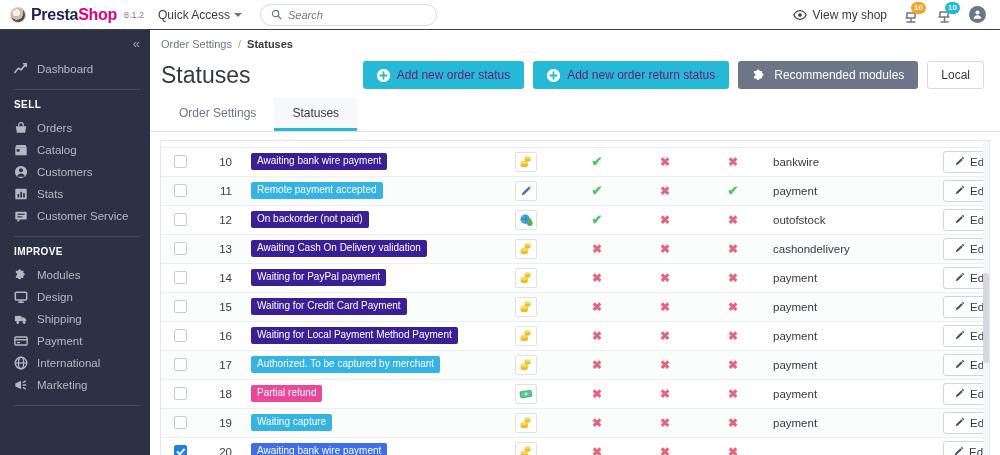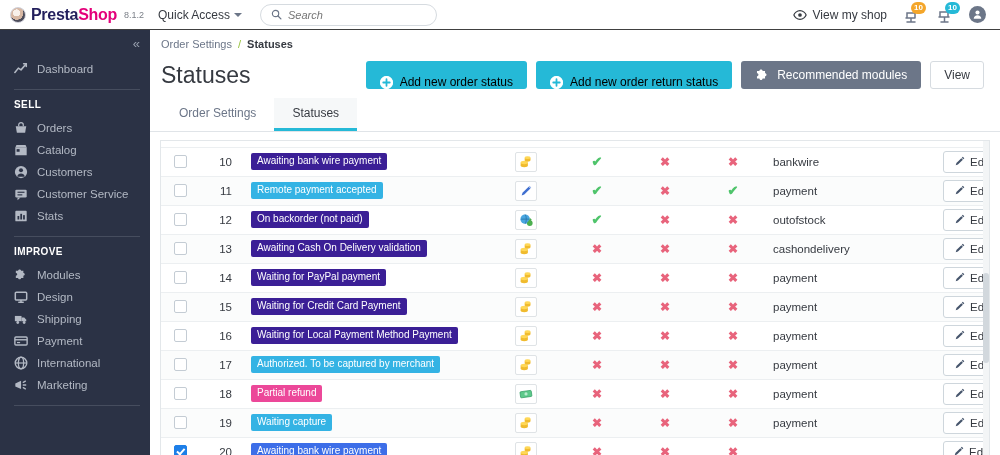--- a/index.html
+++ b/index.html
@@ -127,21 +127,21 @@
   }
   .page-title { font-size: 23px; font-weight: normal; color: #363a41; }
   .head-actions { margin-left: auto; display: flex; align-items: center; gap: 9px; }
   .btn {
     height: 28px; border-radius: 3px; display: flex;
     align-items: center; justify-content: center; gap: 7px;
     font-size: 12px; cursor: pointer; border: none;
     padding: 0 14px; font-family: "Liberation Sans", sans-serif;
     white-space: nowrap;
   }
-  .btn-primary { background: #25b9d7; color: #000000; align-items: flex-end; }
+  .btn-primary { background: #25b9d7; color: #701a75; }
   .btn-gray { background: #6c7688; color: #fff; }
   .btn-help {
     background: #fff; color: #363a41;
     border: 1px solid #d6dbe0; padding: 0 13px;
   }
   .plus-ico {
     width: 13px; height: 13px; border-radius: 50%;
     background: #fff; color: #25b9d7; font-size: 13px;
     display: flex; align-items: center; justify-content: center;
     line-height: 1; font-weight: bold; flex: 0 0 auto;
@@ -338,35 +338,35 @@
     <div class="nav-item">
       <svg class="nav-icon" viewBox="0 0 16 16">
         <circle cx="8" cy="8" r="7" fill="#b3b9c4"></circle>
         <circle cx="8" cy="6.1" r="2.3" fill="#2b3245"></circle>
         <path d="M3.6 13.4c.5-2.3 2.3-3.6 4.4-3.6s3.9 1.3 4.4 3.6z" fill="#2b3245"></path>
       </svg>
       <span>Customers</span>
     </div>
     <div class="nav-item">
       <svg class="nav-icon" viewBox="0 0 16 16">
+        <rect x="1.5" y="2" width="13" height="12" rx="1" fill="#b3b9c4"></rect>
+        <rect x="4" y="8" width="2" height="4" fill="#2b3245"></rect>
+        <rect x="7.2" y="5.5" width="2" height="6.5" fill="#2b3245"></rect>
+        <rect x="10.4" y="7" width="2" height="5" fill="#2b3245"></rect>
+      </svg>
+      <span>Stats</span>
+    </div>
+    <div class="nav-item">
+      <svg class="nav-icon" viewBox="0 0 16 16">
         <rect x="1.5" y="3" width="13" height="9" rx="1.4" fill="#b3b9c4"></rect>
         <polygon points="4,12 4,15 7.4,12" fill="#b3b9c4"></polygon>
         <line x1="4" y1="6" x2="12" y2="6" stroke="#2b3245" stroke-width="1.3"></line>
         <line x1="4" y1="9" x2="9.5" y2="9" stroke="#2b3245" stroke-width="1.3"></line>
       </svg>
       <span>Customer Service</span>
-    </div>
-    <div class="nav-item">
-      <svg class="nav-icon" viewBox="0 0 16 16">
-        <rect x="1.5" y="2" width="13" height="12" rx="1" fill="#b3b9c4"></rect>
-        <rect x="4" y="8" width="2" height="4" fill="#2b3245"></rect>
-        <rect x="7.2" y="5.5" width="2" height="6.5" fill="#2b3245"></rect>
-        <rect x="10.4" y="7" width="2" height="5" fill="#2b3245"></rect>
-      </svg>
-      <span>Stats</span>
     </div>
   </div>
 
   <div class="nav-sep"></div>
   <div class="nav-title">IMPROVE</div>
 
   <div class="nav-group">
     <div class="nav-item">
       <svg class="nav-icon" viewBox="0 0 16 16">
         <path d="M6.4 1.6c1 0 1.7.7 1.7 1.5h2.6v2.5c.9 0 1.6.7 1.6 1.6s-.7 1.6-1.6 1.6v2.5H8.1c0 .9-.7 1.6-1.7 1.6s-1.7-.7-1.7-1.6H2.1V8.8c.9 0 1.6-.7 1.6-1.6S3 5.6 2.1 5.6V3.1h2.6c0-.8.7-1.5 1.7-1.5z" fill="#b3b9c4"></path>
@@ -449,21 +449,21 @@
         </span>
         <span>Add new order return status</span>
       </button>
       <button class="btn btn-gray">
         <svg width="15" height="15" viewBox="0 0 16 16">
           <path d="M6.4 1.6c1 0 1.7.7 1.7 1.5h2.6v2.5c.9 0 1.6.7 1.6 1.6s-.7 1.6-1.6 1.6v2.5H8.1c0 .9-.7 1.6-1.7 1.6s-1.7-.7-1.7-1.6H2.1V8.8c.9 0 1.6-.7 1.6-1.6S3 5.6 2.1 5.6V3.1h2.6c0-.8.7-1.5 1.7-1.5z" fill="#fff"></path>
         </svg>
         <span>Recommended modules</span>
       </button>
       <button class="btn btn-help">
-        <span>View</span>
+        <span>Local</span>
       </button>
     </div>
   </div>
 
   <div class="tabs">
     <div class="tab">
       <span>Order Settings</span>
     </div>
     <div class="tab active">
       <span>Statuses</span>

